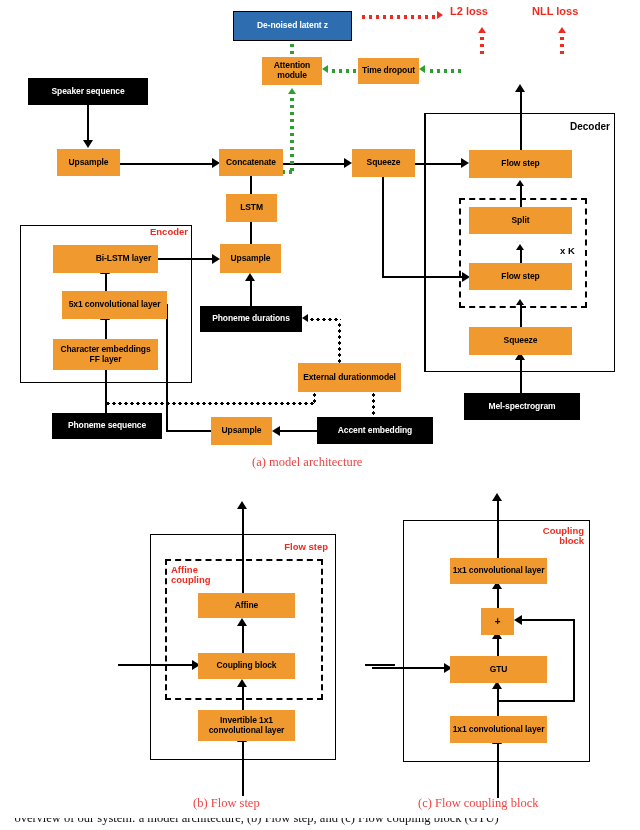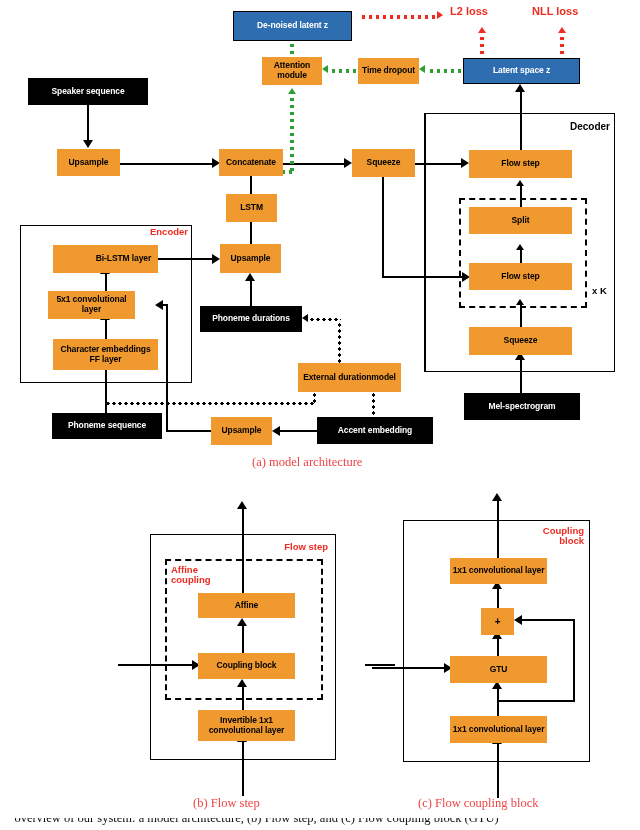--- a/index.html
+++ b/index.html
@@ -130,21 +130,21 @@
 
 <div id="root">
 
   <div class="frame" style="left:20px; top:225px; width:172px; height:158px;"></div>
   <div class="frame-label" style="left:120px; top:227px; width:68px;">Encoder</div>
 
   <div class="frame" style="left:424px; top:113px; width:191px; height:259px;"></div>
   <div class="frame-label" style="left:540px; top:121px; width:70px; color:#000; font-size:10px;">Decoder</div>
 
   <div class="frame-dashed" style="left:459px; top:198px; width:128px; height:110px;"></div>
-  <div class="plain-text" style="left:592px; top:245px;margin-top:40px;">x K</div>
+  <div class="plain-text" style="left:560px; top:245px;">x K</div>
 
   <div class="ln lnv" style="left:87px; top:105px; height:37px;"></div>
   <div class="ah down" style="left:82.5px; top:140px;"></div>
 
   <div class="ln lnh" style="left:120px; top:162.5px; width:94px;"></div>
   <div class="ah right" style="left:212px; top:158px;"></div>
 
   <div class="ln lnh" style="left:283px; top:162.5px; width:63px;"></div>
   <div class="ah right" style="left:344px; top:158px;"></div>
 
@@ -228,21 +228,20 @@
   <div class="ah sm r up" style="left:477.5px; top:27px;"></div>
 
   <div class="dot-r v" style="left:560px; top:35px; height:23px;"></div>
   <div class="ah sm r up" style="left:557.5px; top:27px;"></div>
 
   <div class="node blue" style="left:233px; top:11px; width:119px; height:30px;text-align:center;">De-noised latent z</div>
 
   <div class="red-text" style="left:450px; top:5px;">L2 loss</div>
   <div class="red-text" style="left:532px; top:5px;">NLL loss</div>
 
-  <div class="node blue" style="left:463px; top:58px; width:117px; height:26px;">Latent space z</div>
 
   <div class="node orange" style="left:262px; top:57px; width:60px; height:28px; flex-direction:column;">
     <span>Attention</span>
     <span>module</span>
   </div>
 
   <div class="node orange" style="left:358px; top:58px; width:61px; height:26px;">Time dropout</div>
 
   <div class="node black" style="left:28px; top:78px; width:120px; height:27px;">Speaker sequence</div>
 
@@ -259,21 +258,21 @@
   <div class="node orange" style="left:469px; top:207px; width:103px; height:27px;">Split</div>
 
   <div class="node orange" style="left:469px; top:263px; width:103px; height:27px;">Flow step</div>
 
   <div class="node orange" style="left:469px; top:327px; width:103px; height:28px;">Squeeze</div>
 
   <div class="node black" style="left:464px; top:393px; width:116px; height:27px;">Mel-spectrogram</div>
 
   <div class="node orange" style="left:53px; top:245px; width:105px; height:28px;padding-left:38px;">Bi-LSTM layer</div>
 
-  <div class="node orange" style="left:48px; top:291px; width:87px; height:28px;">5x1 convolutional layer</div>
+  <div class="node orange" style="left:62px; top:291px; width:105px; height:28px;">5x1 convolutional layer</div>
 
   <div class="node orange" style="left:53px; top:339px; width:105px; height:31px; flex-direction:column;">
     <span>Character embeddings</span>
     <span>FF layer</span>
   </div>
 
   <div class="node orange" style="left:220px; top:244px; width:61px; height:29px;">Upsample</div>
 
   <div class="node black" style="left:200px; top:306px; width:102px; height:26px;">Phoneme durations</div>
 

